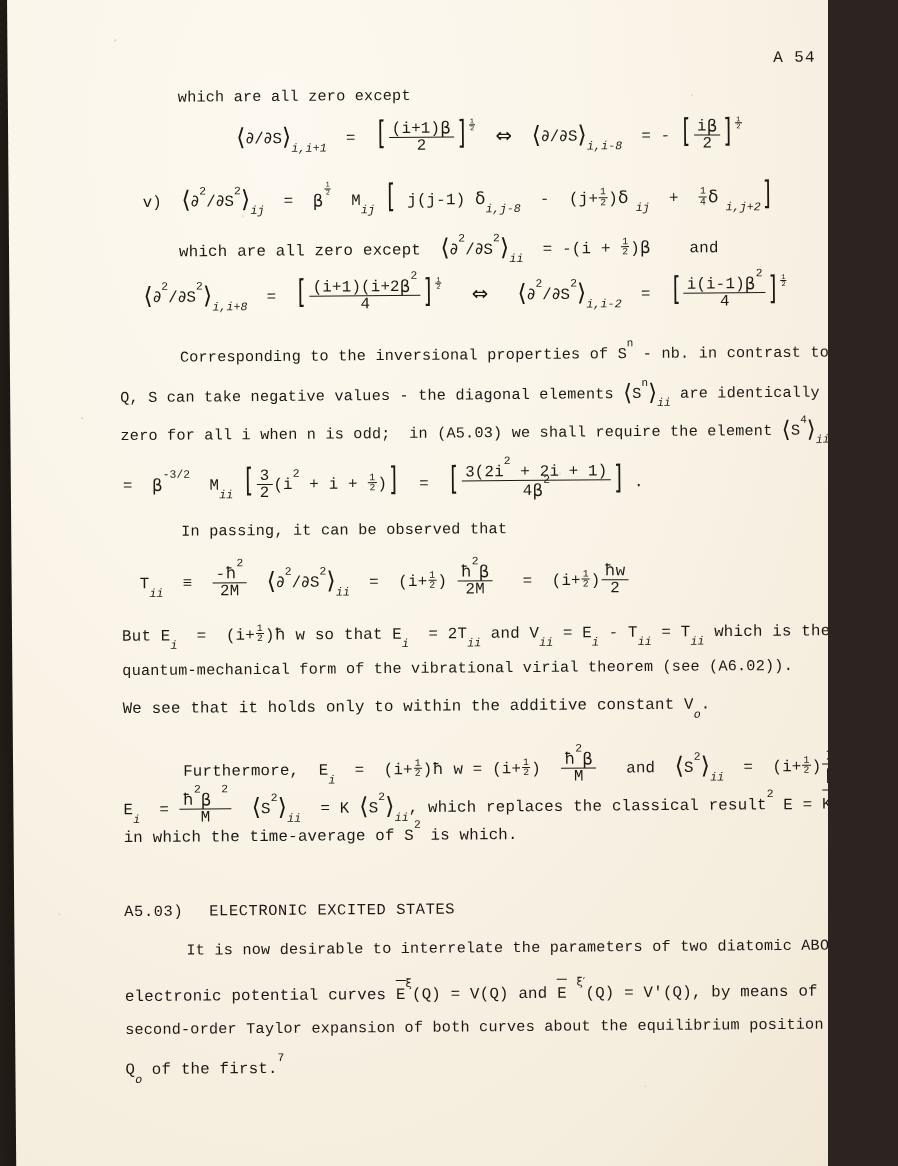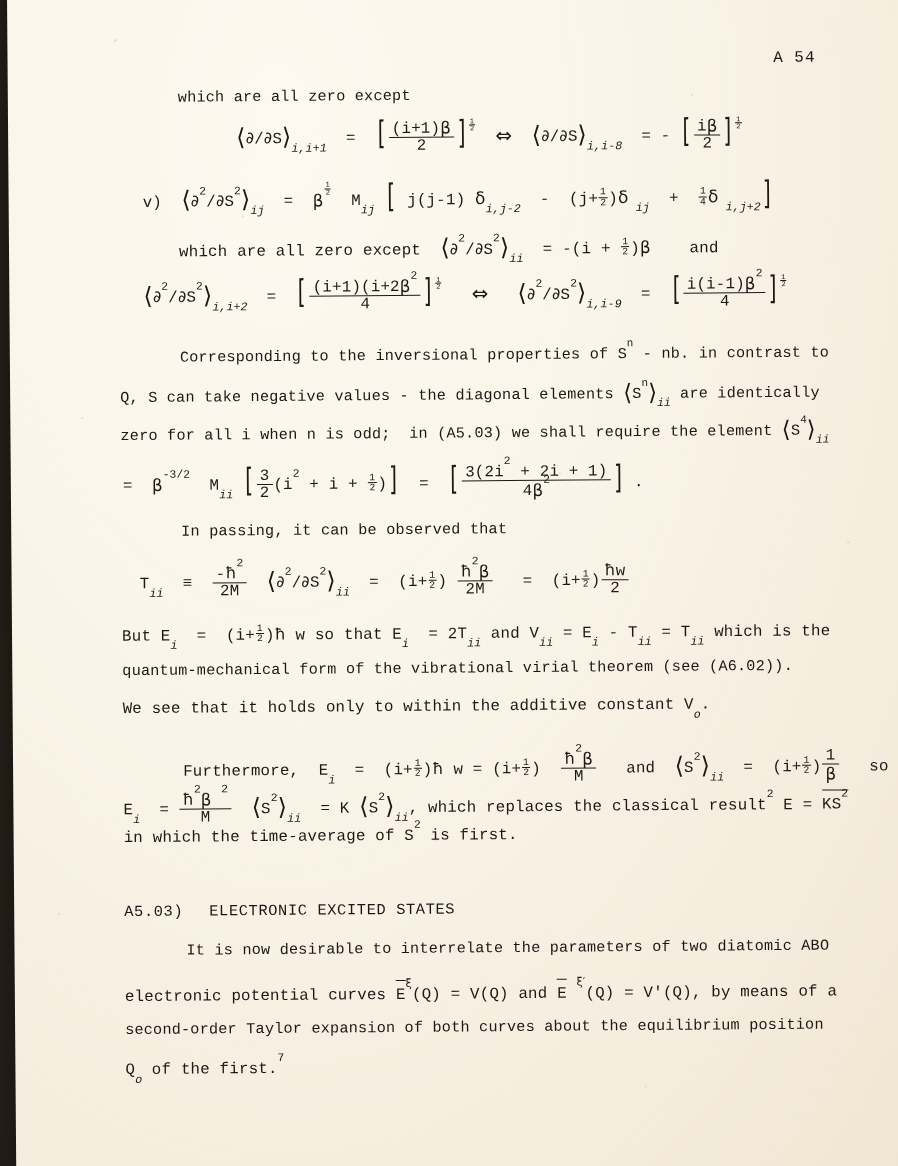--- a/index.html
+++ b/index.html
@@ -10,21 +10,21 @@
   body {
     width: 898px;
     height: 1166px;
     overflow: hidden;
     font-family: "Liberation Mono", "DejaVu Sans Mono", monospace;
   }
 
   
   #scan {
     position: relative;
-    width: 898px;
+    width: 828px;
     height: 1166px;
     background: #241d18;
     overflow: hidden;
   }
 
   
   #paper {
     position: absolute;
     left: 7px;
     top: -6px;
@@ -178,38 +178,38 @@
         &nbsp;<span class="iff">⇔</span>&nbsp;
         <span class="ang">⟨</span><span class="partial">∂</span>/<span class="partial">∂</span>S<span class="ang">⟩</span><sub>i,i-8</sub>
         &nbsp;= -&nbsp;<span class="lbk">[</span><span class="frac"><span class="num">i<span class="beta">β</span></span><span class="den">2</span></span><span class="rbk">]</span><sup><span class="sfrac"><span class="num">1</span><span class="den">2</span></span></sup>
       </div>
 
       <div class="eq" style="left:134px; top:196px;">
         <span style="display:inline-block;">v)</span>
         &nbsp;<span class="ang">⟨</span><span class="partial">∂</span><sup>2</sup>/<span class="partial">∂</span>S<sup>2</sup><span class="ang">⟩</span><sub>ij</sub>
         &nbsp;=&nbsp; <span class="beta">β</span><sup><span class="sfrac"><span class="num">1</span><span class="den">2</span></span></sup>
         &nbsp;M<sub>ij</sub>
-        <span class="lbk">[</span> j(j-1) <span class="delta">δ</span><sub>i,j-2</sub>
+        <span class="lbk">[</span> j(j-1) <span class="delta">δ</span><sub>i,j-8</sub>
         &nbsp;-&nbsp; (j+<span class="sfrac"><span class="num">1</span><span class="den">2</span></span>)<span class="delta">δ</span><sub>&nbsp;ij</sub>
         &nbsp;+&nbsp; <span class="sfrac"><span class="num">1</span><span class="den">4</span></span><span class="delta">δ</span><sub>&nbsp;i,j+2</sub><span class="rbk">]</span>
       </div>
 
       <div class="eq" style="left:170px; top:248px;">
         <span style="display:inline;">which are all zero except</span>
         &nbsp;<span class="ang">⟨</span><span class="partial">∂</span><sup>2</sup>/<span class="partial">∂</span>S<sup>2</sup><span class="ang">⟩</span><sub>ii</sub>
         &nbsp;= -(i + <span class="sfrac"><span class="num">1</span><span class="den">2</span></span>)<span class="beta">β</span>
         &nbsp;&nbsp; <span style="display:inline;">and</span>
       </div>
 
       <div class="eq" style="left:134px; top:286px;">
-        <span class="ang">⟨</span><span class="partial">∂</span><sup>2</sup>/<span class="partial">∂</span>S<sup>2</sup><span class="ang">⟩</span><sub>i,i+2</sub>
+        <span class="ang">⟨</span><span class="partial">∂</span><sup>2</sup>/<span class="partial">∂</span>S<sup>2</sup><span class="ang">⟩</span><sub>i,i+8</sub>
         &nbsp;=&nbsp;
         <span class="lbk">[</span><span class="frac"><span class="num">(i+1)(i+2<span class="beta">β</span><sup>2</sup></span><span class="den">4</span></span><span class="rbk">]</span><sup><span class="sfrac"><span class="num">1</span><span class="den">2</span></span></sup>
         &nbsp;&nbsp;<span class="iff">⇔</span>&nbsp;&nbsp;
-        <span class="ang">⟨</span><span class="partial">∂</span><sup>2</sup>/<span class="partial">∂</span>S<sup>2</sup><span class="ang">⟩</span><sub>i,i-9</sub>
+        <span class="ang">⟨</span><span class="partial">∂</span><sup>2</sup>/<span class="partial">∂</span>S<sup>2</sup><span class="ang">⟩</span><sub>i,i-2</sub>
         &nbsp;=&nbsp;
         <span class="lbk">[</span><span class="frac"><span class="num">i(i-1)<span class="beta">β</span><sup>2</sup></span><span class="den">4</span></span><span class="rbk">]</span><sup><span class="sfrac"><span class="num">1</span><span class="den">2</span></span></sup>
       </div>
 
       <div class="abs" style="left:170px; top:358px;">
         Corresponding to the inversional properties of S<sup>n</sup> - nb. in contrast to
       </div>
       <div class="abs" style="left:110px; top:398px;">
         Q, S can take negative values - the diagonal elements <span class="ang">⟨</span>S<sup>n</sup><span class="ang">⟩</span><sub>ii</sub> are identically
       </div>
@@ -250,21 +250,21 @@
         &nbsp;=&nbsp; (i+<span class="sfrac"><span class="num">1</span><span class="den">2</span></span>)<span class="frac"><span class="num">1</span><span class="den"><span class="beta">β</span></span></span>
         &nbsp;&nbsp;<span style="display:inline;">so that</span>
       </div>
 
       <div class="eq" style="left:110px; top:798px;">
         E<sub>i</sub> &nbsp;=&nbsp;<span class="frac"><span class="num"><span class="hbar">ħ</span><sup>2</sup><span class="beta">β</span> <sup>2</sup></span><span class="den">M</span></span>
         &nbsp;<span class="ang">⟨</span>S<sup>2</sup><span class="ang">⟩</span><sub>ii</sub>
         &nbsp;= K <span class="ang">⟨</span>S<sup>2</sup><span class="ang">⟩</span><sub>ii</sub>, which replaces the classical result<sup>2</sup> E = <span class="ovl">KS<sup>2</sup></span>
       </div>
       <div class="eq" style="left:110px; top:838px;">
-        <span style="display:inline;">in which the time-average of S</span><sup>2</sup><span style="display:inline;"> is first.</span>
+        <span style="display:inline;">in which the time-average of S</span><sup>2</sup><span style="display:inline;"> is which.</span>
       </div>
 
       <div class="heading" style="top:912px;">
         <span>A5.03)</span><span class="hgap"></span><span>ELECTRONIC EXCITED STATES</span>
       </div>
 
       <div class="abs" style="left:172px; top:951px;">It is now desirable to interrelate the parameters of two diatomic ABO</div>
       <div class="eq" style="left:110px; top:989px;">
         <span style="display:inline;">electronic potential curves </span><span class="ovl">E</span><sup class="xi">ξ</sup>(Q) = V(Q) and <span class="ovl">E</span> <sup class="xi">ξ′</sup>(Q) = V'(Q), by means of a
       </div>

